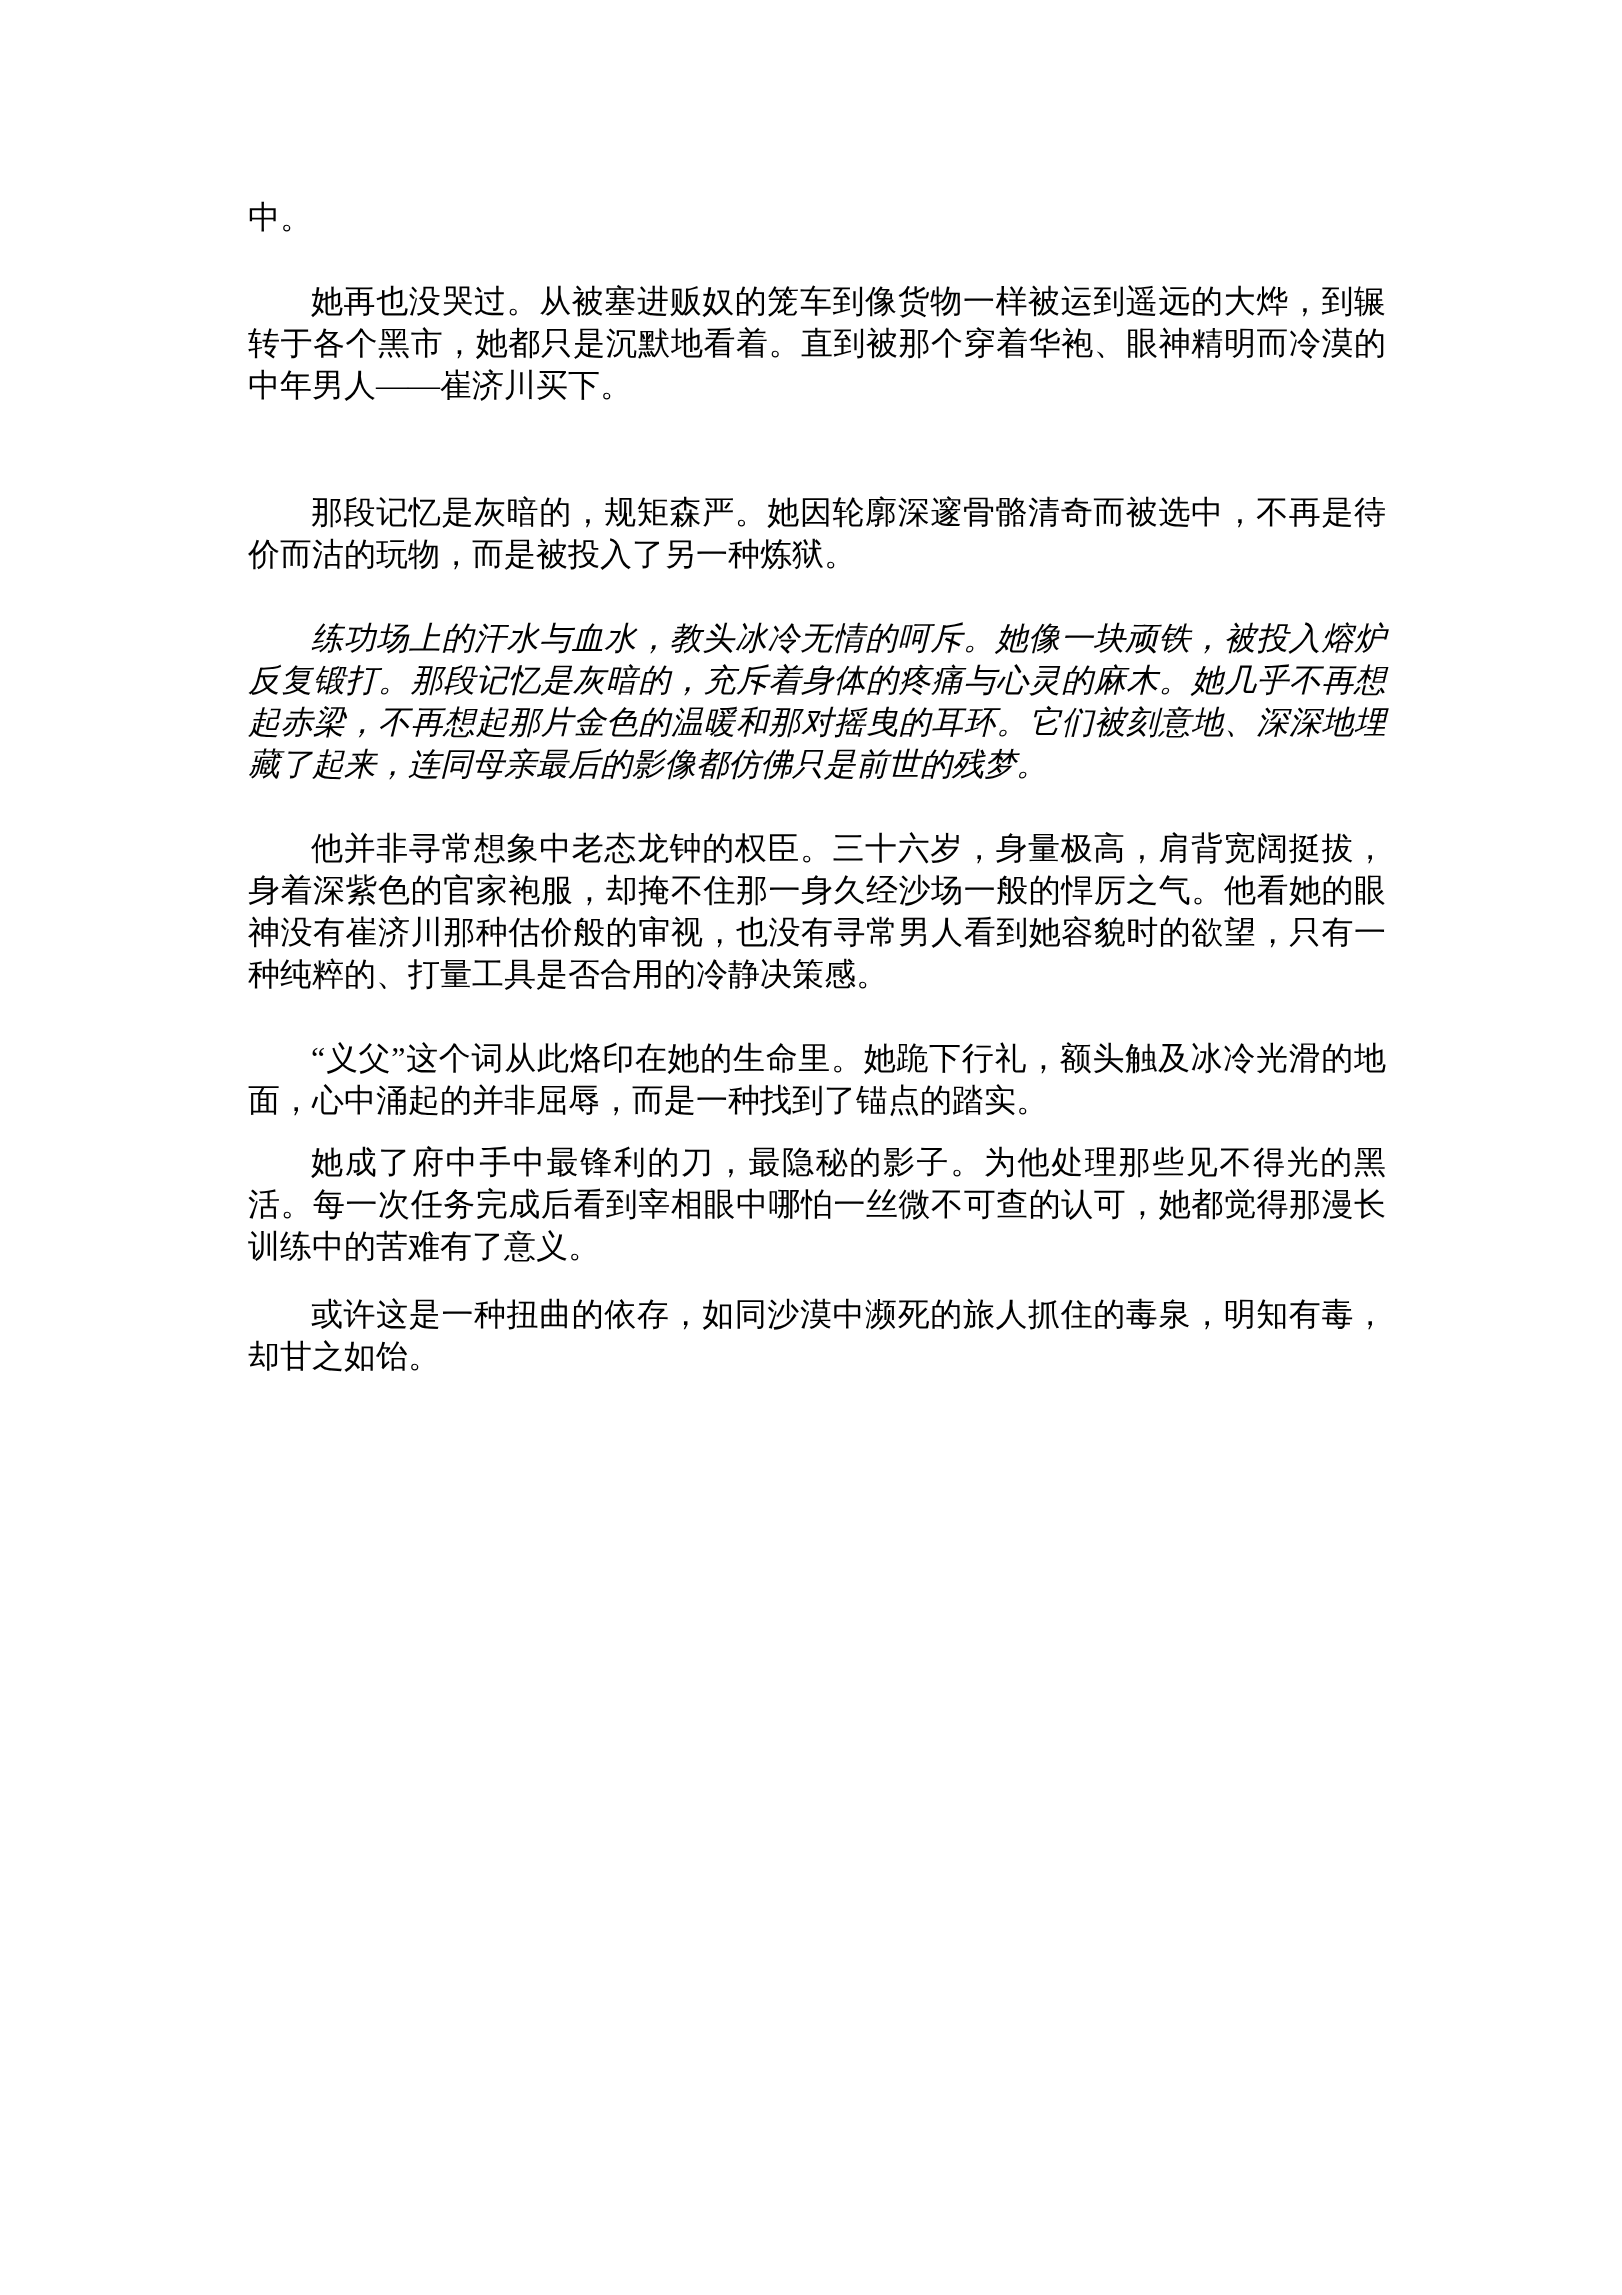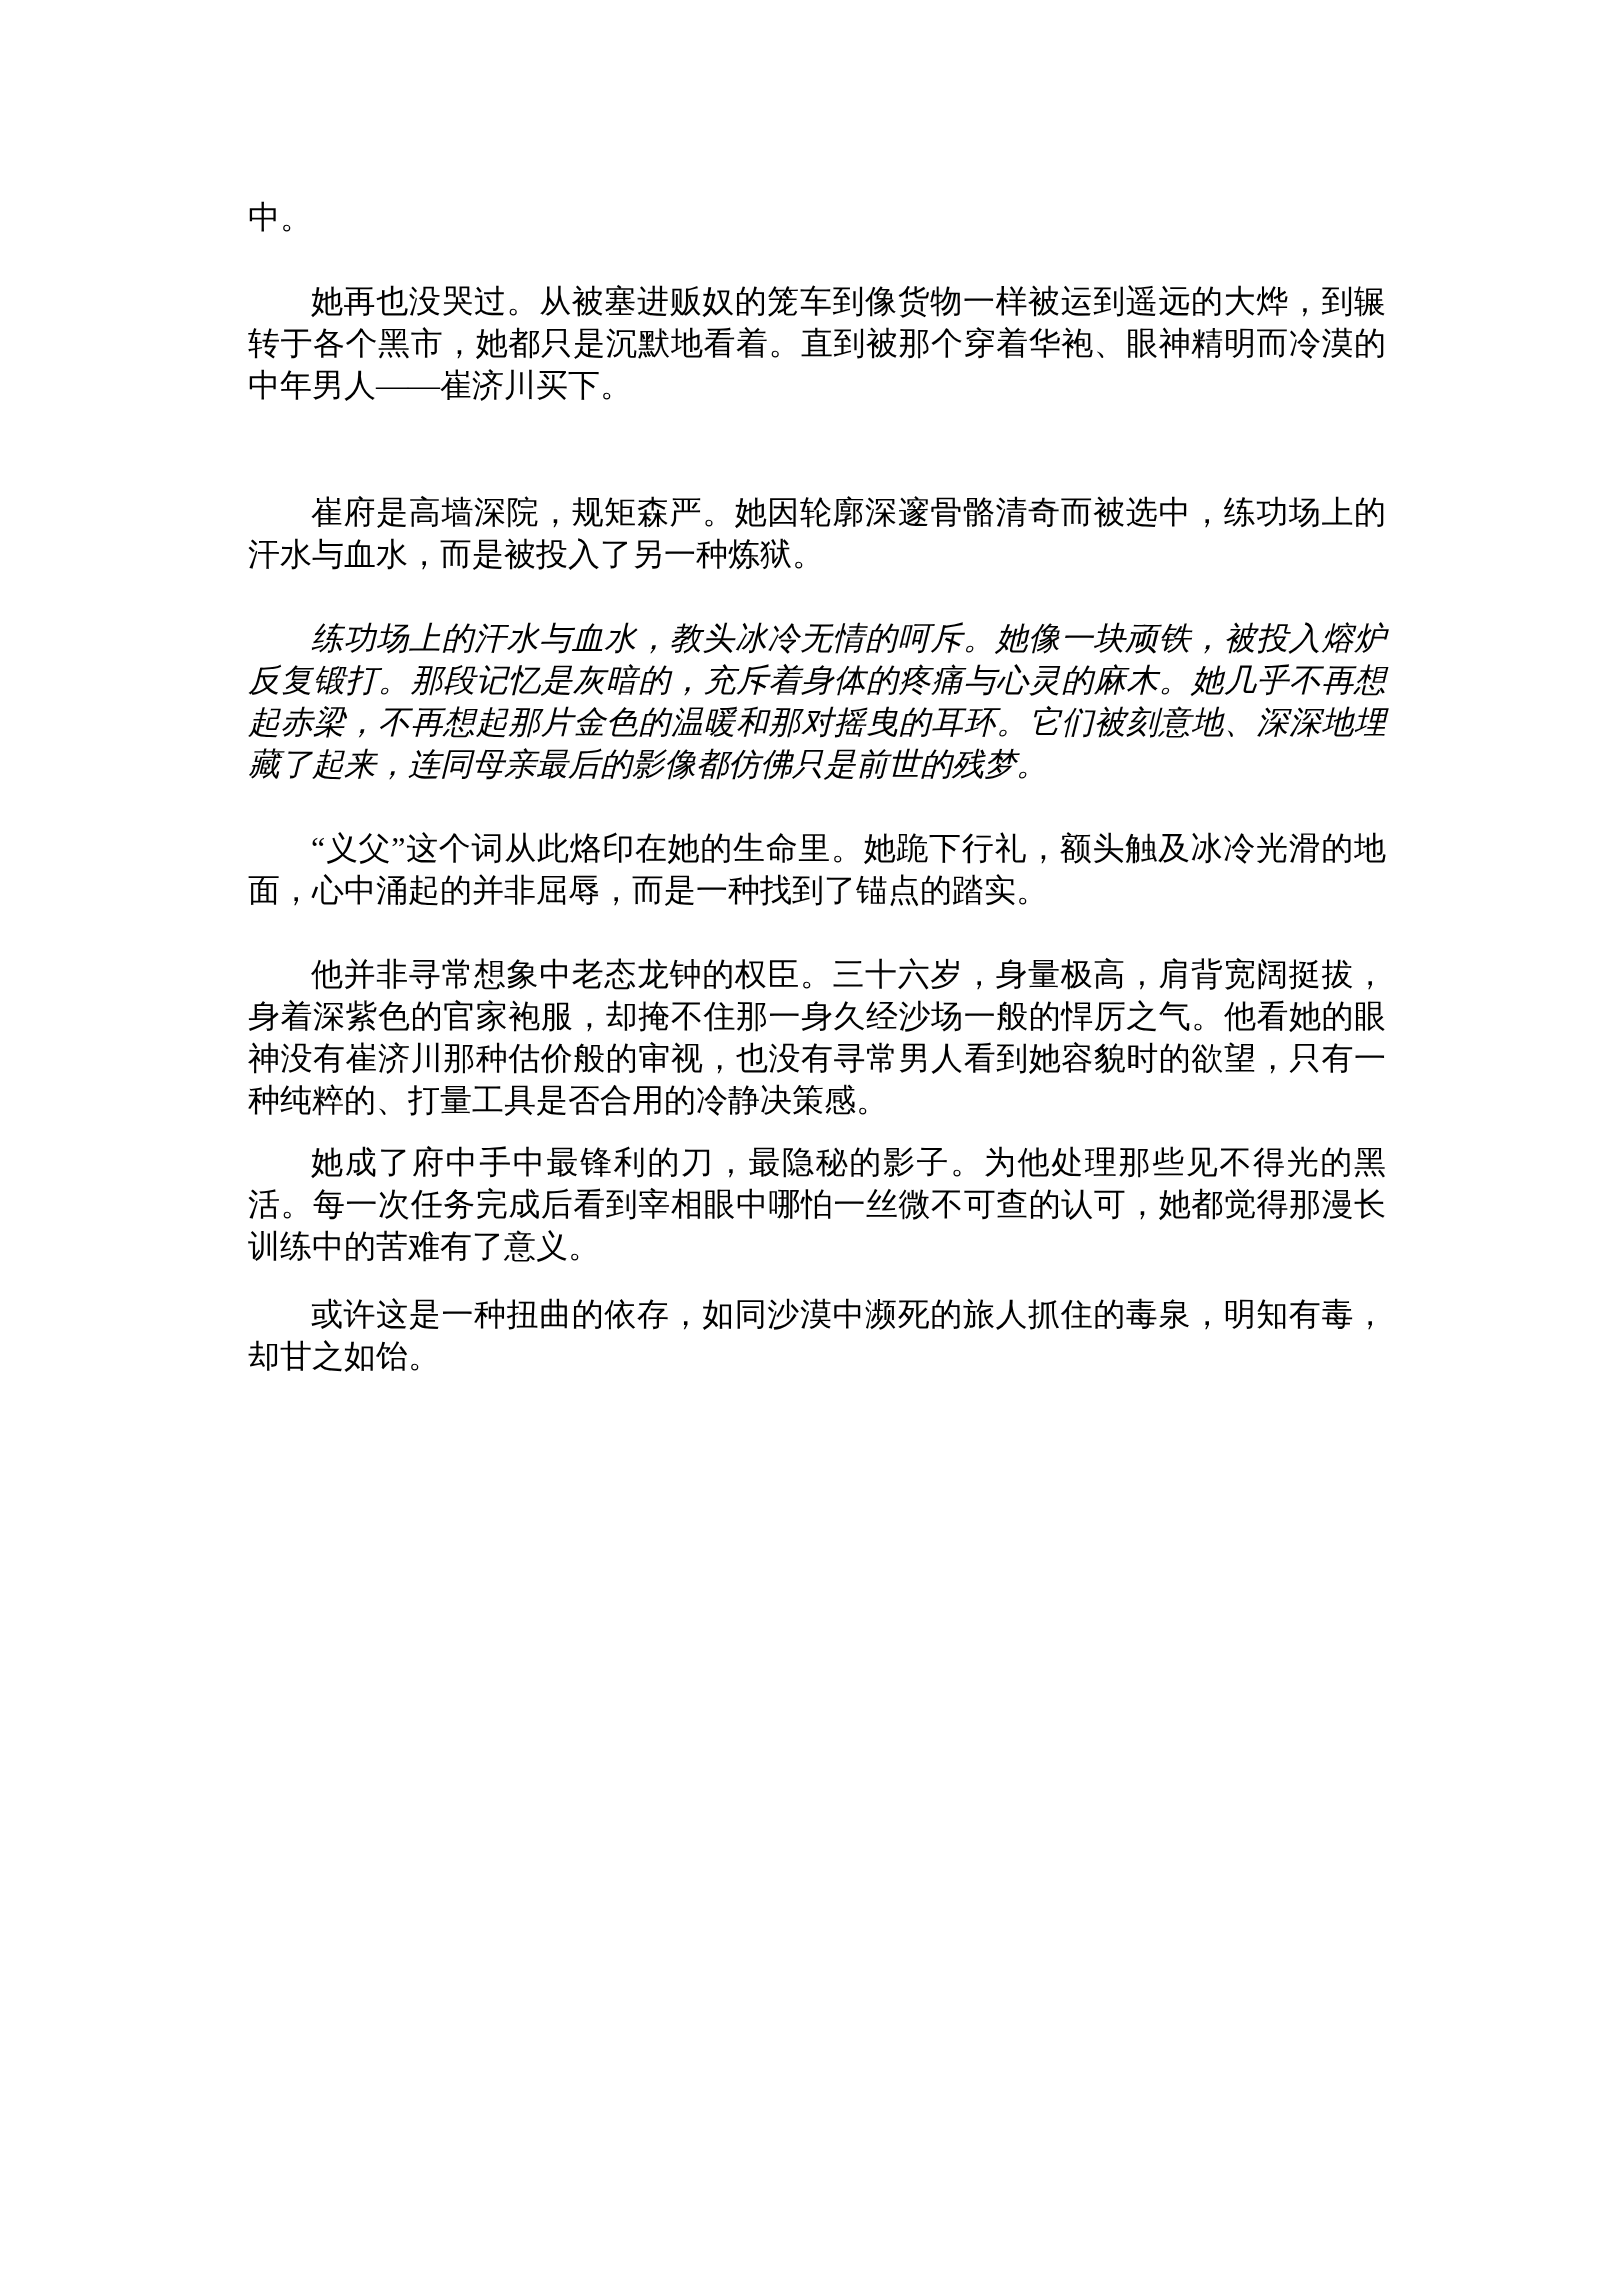--- a/index.html
+++ b/index.html
@@ -40,21 +40,21 @@
     text-indent: 63px;
   }
 </style>
 </head>
 <body>
 
 <main class="page">
   <section class="text-block" id="text-block">
       <p style="margin-top: 0px;">中。</p>
       <p class="indent" style="margin-top: 42px;">她再也没哭过。从被塞进贩奴的笼车到像货物一样被运到遥远的大烨，到辗转于各个黑市，她都只是沉默地看着。直到被那个穿着华袍、眼神精明而冷漠的中年男人——崔济川买下。</p>
-      <p class="indent" style="margin-top: 85px;">崔府是高墙深院，规矩森严。她因轮廓深邃骨骼清奇而被选中，练功场上的汗水与血水，而是被投入了另一种炼狱。</p>
+      <p class="indent" style="margin-top: 85px;">那段记忆是灰暗的，规矩森严。她因轮廓深邃骨骼清奇而被选中，不再是待价而沽的玩物，而是被投入了另一种炼狱。</p>
       <p class="indent" style="margin-top: 42px; font-style: italic;">练功场上的汗水与血水，教头冰冷无情的呵斥。她像一块顽铁，被投入熔炉反复锻打。那段记忆是灰暗的，充斥着身体的疼痛与心灵的麻木。她几乎不再想起赤梁，不再想起那片金色的温暖和那对摇曳的耳环。它们被刻意地、深深地埋藏了起来，连同母亲最后的影像都仿佛只是前世的残梦。</p>
+      <p class="indent" style="margin-top: 42px;">他并非寻常想象中老态龙钟的权臣。三十六岁，身量极高，肩背宽阔挺拔，身着深紫色的官家袍服，却掩不住那一身久经沙场一般的悍厉之气。他看她的眼神没有崔济川那种估价般的审视，也没有寻常男人看到她容貌时的欲望，只有一种纯粹的、打量工具是否合用的冷静决策感。</p>
       <p class="indent" style="margin-top: 42px;">“义父”这个词从此烙印在她的生命里。她跪下行礼，额头触及冰冷光滑的地面，心中涌起的并非屈辱，而是一种找到了锚点的踏实。</p>
-      <p class="indent" style="margin-top: 42px;">他并非寻常想象中老态龙钟的权臣。三十六岁，身量极高，肩背宽阔挺拔，身着深紫色的官家袍服，却掩不住那一身久经沙场一般的悍厉之气。他看她的眼神没有崔济川那种估价般的审视，也没有寻常男人看到她容貌时的欲望，只有一种纯粹的、打量工具是否合用的冷静决策感。</p>
       <p class="indent" style="margin-top: 20px;">她成了府中手中最锋利的刀，最隐秘的影子。为他处理那些见不得光的黑活。每一次任务完成后看到宰相眼中哪怕一丝微不可查的认可，她都觉得那漫长训练中的苦难有了意义。</p>
       <p class="indent" style="margin-top: 26px;">或许这是一种扭曲的依存，如同沙漠中濒死的旅人抓住的毒泉，明知有毒，却甘之如饴。</p>
     </section>
 </main>
 
 
 </body></html>

